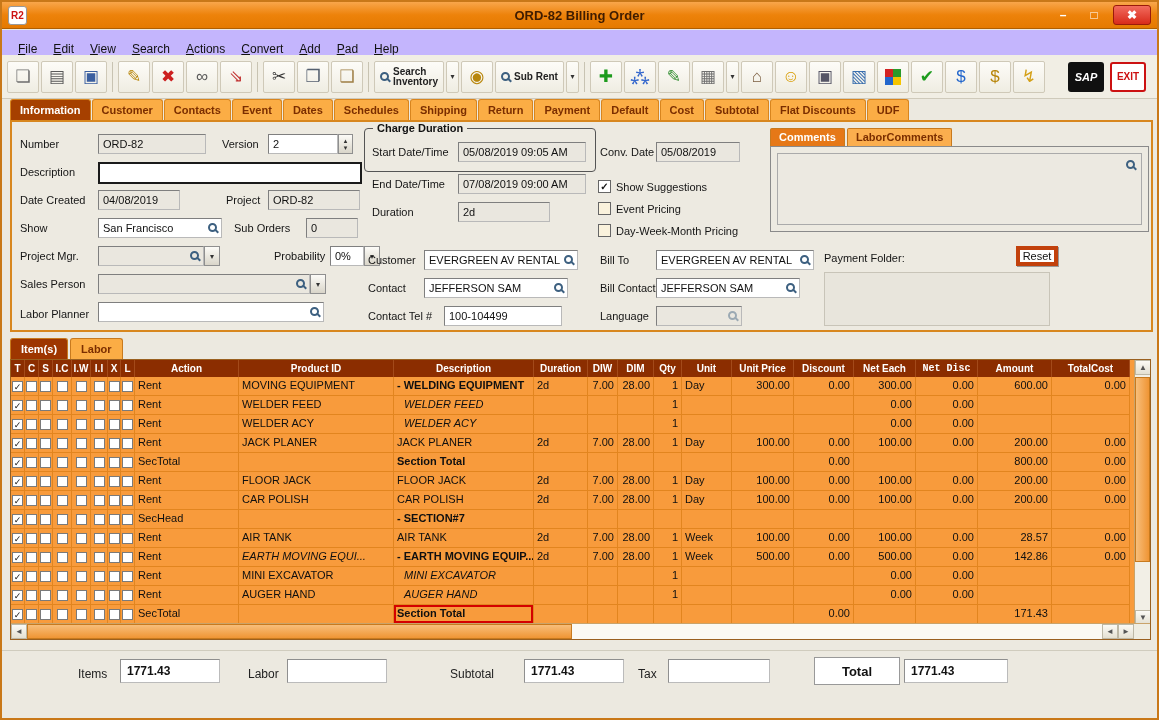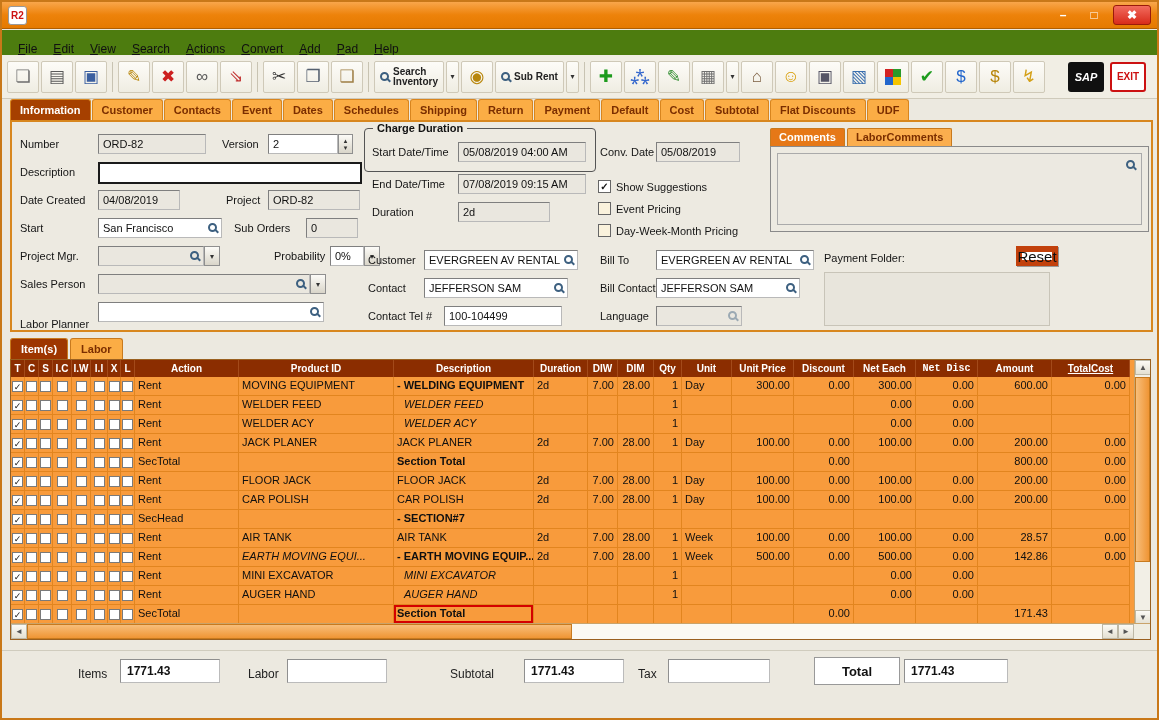--- a/index.html
+++ b/index.html
@@ -8,21 +8,21 @@
 
   
   .titlebar{position:absolute;left:0;top:0;width:100%;height:27px;background:linear-gradient(#F9A64B,#ED820A 50%,#E57A00);display:flex;align-items:center;border-bottom:1px solid #B05E00;}
   .app-badge{position:absolute;left:6px;top:4px;width:19px;height:19px;background:#fff;border:1px solid #999;border-radius:3px;color:#CC1111;font-weight:bold;font-size:10px;display:flex;align-items:center;justify-content:center;z-index:2;}
   .title-text{position:absolute;width:100%;text-align:center;font-size:13px;font-weight:bold;color:#3F1C00;}
   .win-controls{position:absolute;right:6px;top:3px;display:flex;gap:7px;z-index:2;align-items:center;}
   .win-btn{width:24px;height:20px;display:flex;align-items:center;justify-content:center;color:#fff;font-size:12px;font-weight:bold;}
   .win-btn.close{width:38px;background:linear-gradient(#F26C5E,#D82A1A);border:1px solid #9A1A0A;border-radius:3px;}
 
   
-  .menubar{position:absolute;left:0;top:28px;width:100%;height:39px;background:#4d7c0f;border-bottom:1px solid #D8D4C6;display:flex;align-items:center;padding-left:8px;}
+  .menubar{position:absolute;left:0;top:28px;width:100%;height:39px;background:#c4b5fd;border-bottom:1px solid #D8D4C6;display:flex;align-items:center;padding-left:8px;}
   .menu-item{padding:4px 8px;font-size:12px;color:#111;}
 
   
   .toolbar{position:absolute;left:0;top:53px;width:100%;height:44px;background:#F1EEE4;border-bottom:1px solid #CFCABB;display:flex;align-items:center;padding:0 5px;}
   #toolbar-icons{display:flex;align-items:center;gap:2px;}
   .tbtn{height:32px;min-width:32px;border:1px solid #CFC9B8;background:linear-gradient(#FDFCF8,#EFEDE2);display:flex;align-items:center;justify-content:center;border-radius:2px;}
   .tbtn .tglyph{font-size:17px;line-height:1;}
   .tbtn.dd{min-width:13px;width:13px;}
   .tbtn.dd .tglyph{font-size:8px;color:#333;}
   .tbtn.wide{padding:0 5px;gap:4px;}
@@ -60,21 +60,21 @@
   .groupbox{position:absolute;border:1px solid #555;border-radius:4px;}
   .legend{position:absolute;top:-7px;left:8px;background:#EDEAE1;padding:0 4px;font-size:11px;font-weight:bold;color:#111;white-space:nowrap;}
   .cbrow{position:absolute;display:flex;align-items:center;gap:5px;font-size:11px;white-space:nowrap;color:#151515;}
   .fcb{width:13px;height:13px;border:1px solid #666;background:#fff;font-size:10px;line-height:11px;text-align:center;font-weight:bold;color:#111;flex:0 0 auto;}
   .fcb.off{background:#FAF2DC;}
   .ctab{position:absolute;height:18px;padding:2px 8px;font-size:11px;font-weight:bold;background:#FBAE4E;color:#7B2E00;border:1px solid #C87A1E;border-bottom:none;border-radius:2px 2px 0 0;white-space:nowrap;}
   .ctab.sel{background:#E67817;color:#fff;}
   .comments-box{position:absolute;border:1px solid #8A8A8A;background:#EDEAE1;}
   .comments-text{position:absolute;left:6px;top:6px;right:6px;bottom:6px;background:#ECE9E1;border:1px solid #AAA;}
   .cmag{position:absolute;right:6px;top:6px;}
-  .rbtn{position:absolute;width:42px;height:20px;border:6px solid #c2410c;background:#fff;font-size:15px;display:flex;align-items:center;justify-content:center;box-shadow:1px 1px 0 #999;color:#111;}
+  .rbtn{position:absolute;width:42px;height:20px;border:4px solid #c2410c;background:#fff;font-size:11px;display:flex;align-items:center;justify-content:center;box-shadow:1px 1px 0 #999;color:#111;}
   .folder-box{position:absolute;background:#E8E5DC;border:1px solid #C8C4B8;}
 
   
   .itemtabs{position:absolute;left:8px;top:336px;display:flex;}
   .itab{height:21px;padding:4px 10px;font-size:11px;font-weight:bold;border:1px solid #C87A1E;border-bottom:none;border-radius:3px 3px 0 0;margin-right:2px;background:#FBAD45;color:#7B2E00;}
   .itab.selected{background:#9E3600;color:#fff;}
 
   
   .grid{position:absolute;left:8px;top:357px;width:1141px;height:281px;border:1px solid #9A6020;background:#F89B3C;overflow:hidden;}
   .ghead{position:absolute;left:0;top:0;display:flex;width:1119px;}
@@ -98,20 +98,21 @@
   .footer{position:absolute;left:0;top:648px;width:100%;height:72px;background:#ECE9E0;border-top:1px solid #D0CCBE;}
   .flbl{position:absolute;font-size:12px;color:#222;white-space:nowrap;}
   .ffld{position:absolute;height:24px;background:#fff;border:1px solid #8F8F8F;border-right-color:#BBB;border-bottom-color:#BBB;font-size:12px;font-weight:bold;padding:4px 6px;color:#111;overflow:hidden;}
   .total-box{position:absolute;border:1px solid #999;background:#fff;font-size:13px;font-weight:bold;display:flex;align-items:center;justify-content:center;color:#111;}
 </style>
 </head>
 <body>
 
 <div class="titlebar">
   <div class="app-badge">R2</div>
+  <div class="title-text">ORD-82 Billing Order</div>
   <div class="win-controls">
     <div class="win-btn">–</div>
     <div class="win-btn">□</div>
     <div class="win-btn close">✖</div>
   </div>
 </div>
 
 <div class="menubar" id="menubar">
     <div class="menu-item"><u>F</u>ile</div>
     <div class="menu-item"><u>E</u>dit</div>
@@ -263,46 +264,46 @@
   </div>
 
   <div class="lbl" style="left:8px;top:44px">Description</div>
   <div class="fld desc-input" style="left:86px;top:40px;width:264px"></div>
 
   <div class="lbl" style="left:8px;top:72px">Date Created</div>
   <div class="fld ro" style="left:86px;top:68px;width:82px">04/08/2019</div>
   <div class="lbl" style="left:214px;top:72px">Project</div>
   <div class="fld ro" style="left:256px;top:68px;width:92px">ORD-82</div>
 
-  <div class="lbl" style="left:8px;top:100px">Start</div>
+  <div class="lbl" style="left:8px;top:100px">Show</div>
   <div class="fld has-mag" style="left:86px;top:96px;width:124px"><span>San Francisco</span><span class="mag"></span></div>
   <div class="lbl" style="left:222px;top:100px">Sub Orders</div>
   <div class="fld ro" style="left:294px;top:96px;width:52px">0</div>
 
   <div class="lbl" style="left:8px;top:128px">Project Mgr.</div>
   <div class="fld ro has-mag" style="left:86px;top:124px;width:106px"><span></span><span class="mag"></span></div>
   <div class="ddbtn" style="left:192px;top:124px">▾</div>
   <div class="lbl" style="left:262px;top:128px">Probability</div>
   <div class="fld" style="left:318px;top:124px;width:34px">0%</div>
   <div class="ddbtn" style="left:352px;top:124px">▾</div>
 
   <div class="lbl" style="left:8px;top:156px">Sales Person</div>
   <div class="fld ro has-mag" style="left:86px;top:152px;width:212px"><span></span><span class="mag"></span></div>
   <div class="ddbtn" style="left:298px;top:152px">▾</div>
 
-  <div class="lbl" style="left:8px;top:196px">Labor Planner</div>
+  <div class="lbl" style="left:8px;top:186px">Labor Planner</div>
   <div class="fld has-mag" style="left:86px;top:180px;width:226px"><span></span><span class="mag"></span></div>
 
   <div class="groupbox" style="left:352px;top:6px;width:232px;height:44px">
     <div class="legend">Charge Duration</div>
   </div>
   <div class="lbl" style="left:360px;top:24px">Start Date/Time</div>
-  <div class="fld ro" style="left:446px;top:20px;width:128px">05/08/2019 04:00 AM</div>
+  <div class="fld ro" style="left:446px;top:20px;width:128px">05/08/2019 09:05 AM</div>
   <div class="lbl" style="left:360px;top:56px">End Date/Time</div>
-  <div class="fld ro" style="left:446px;top:52px;width:128px">07/08/2019 09:15 AM</div>
+  <div class="fld ro" style="left:446px;top:52px;width:128px">07/08/2019 09:00 AM</div>
   <div class="lbl" style="left:360px;top:84px">Duration</div>
   <div class="fld ro" style="left:446px;top:80px;width:92px">2d</div>
 
   <div class="lbl" style="left:588px;top:24px">Conv. Date</div>
   <div class="fld ro" style="left:644px;top:20px;width:84px">05/08/2019</div>
 
   <div class="cbrow" style="left:586px;top:58px">
     <span class="fcb">✓</span>
     <span>Show Suggestions</span>
   </div>
@@ -364,21 +365,21 @@
       <div class="hcell" style="width: 54px;">Duration</div>
       <div class="hcell" style="width: 30px;">DIW</div>
       <div class="hcell" style="width: 36px;">DIM</div>
       <div class="hcell" style="width: 28px;">Qty</div>
       <div class="hcell" style="width: 50px;">Unit</div>
       <div class="hcell" style="width: 62px;">Unit Price</div>
       <div class="hcell" style="width: 60px;">Discount</div>
       <div class="hcell" style="width: 62px;">Net Each</div>
       <div class="hcell" style="width: 62px; font-family: Liberation Mono, monospace;">Net Disc</div>
       <div class="hcell" style="width: 74px;">Amount</div>
-      <div class="hcell" style="width: 78px; text-decoration: underline;">TotalCost</div>
+      <div class="hcell" style="width: 78px;">TotalCost</div>
     </div>
   <div class="gbody" id="gbody">
       <div class="grow">
         <div class="gcell cbc" style="width: 14px;">
           <div class="gcb">✓</div>
         </div>
         <div class="gcell cbc" style="width: 14px;">
           <div class="gcb"></div>
         </div>
         <div class="gcell cbc" style="width: 14px;">

